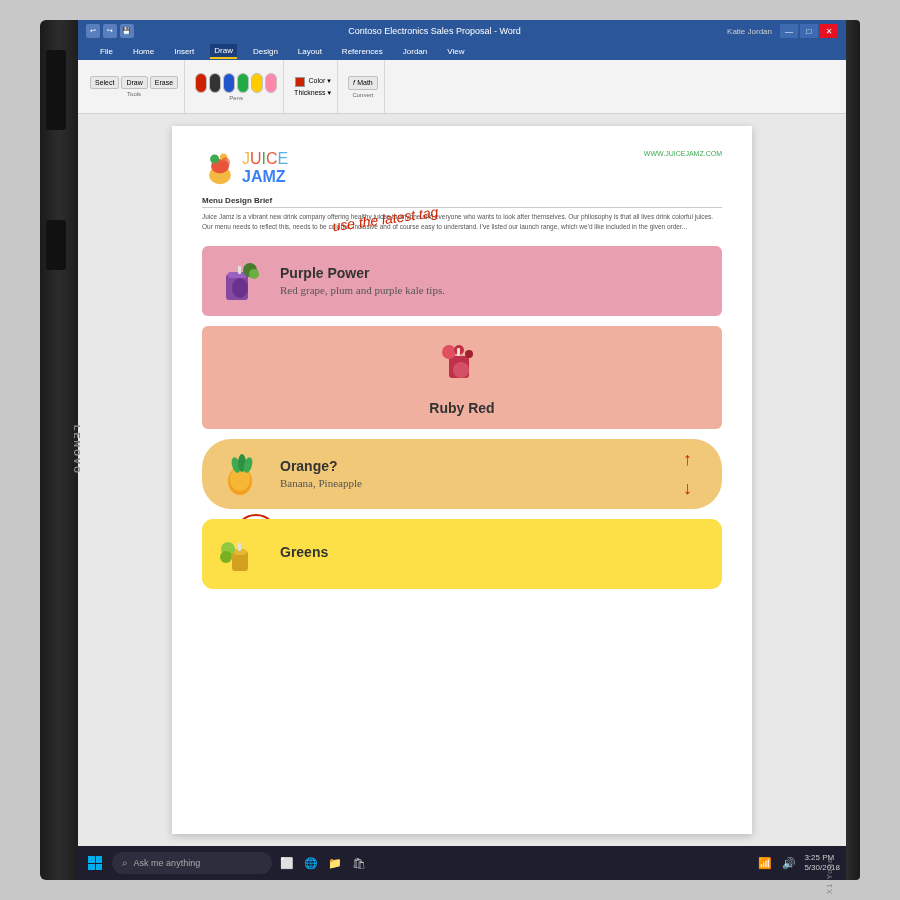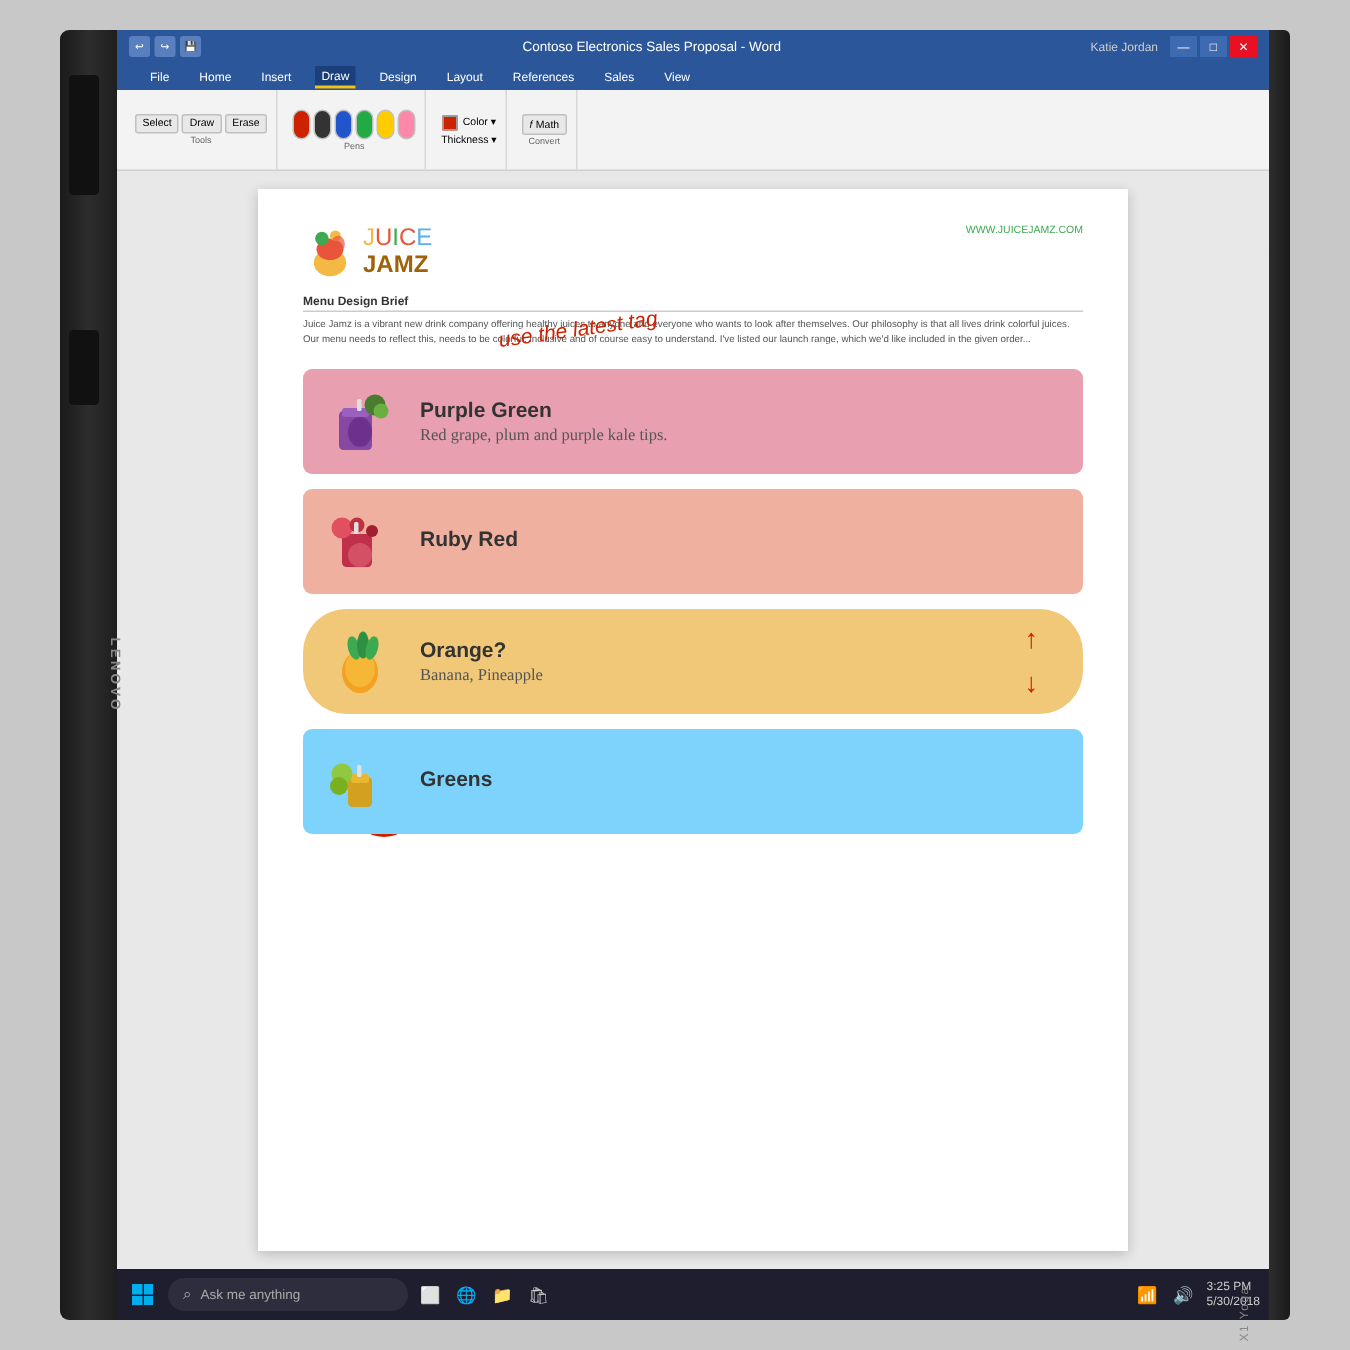--- a/index.html
+++ b/index.html
@@ -243,21 +243,21 @@
     }
     .logo-icon {
       width: 36px;
       height: 36px;
     }
     .logo-j { color: #f4b942; }
     .logo-u { color: #e8553a; }
     .logo-i { color: #3daa52; }
     .logo-c { color: #e8553a; }
     .logo-e { color: #5ab0e8; }
-    .logo-text2 { color: #a16207; font-size: 16px; font-weight: bold; }
+    .logo-text2 { color: #3b82f6; font-size: 16px; font-weight: bold; }
 
     .website-url {
       font-size: 7px;
       color: #3daa52;
       text-align: right;
     }
 
     
     .annotation {
       position: absolute;
@@ -316,23 +316,23 @@
 
     .menu-item {
       border-radius: 6px;
       padding: 10px 14px;
       display: flex;
       align-items: center;
       gap: 14px;
       position: relative;
     }
     .menu-item.purple { background: #e8a0b0; }
-    .menu-item.pink { background: #f0b0a0; }
+    .menu-item.pink { background: #f0b0a0; flex-direction: column; }
     .menu-item.orange { background: #f0c878; }
-    .menu-item.green { background: #7dd3fc; }
+    .menu-item.green { background: #fde047; border-radius: 11px; }
 
     .menu-item-icon {
       width: 50px;
       height: 50px;
       flex-shrink: 0;
       display: flex;
       align-items: center;
       justify-content: center;
       font-size: 28px;
     }
@@ -458,21 +458,21 @@
       </div>
 
       <div class="ribbon">
         <div class="ribbon-tab">File</div>
         <div class="ribbon-tab">Home</div>
         <div class="ribbon-tab">Insert</div>
         <div class="ribbon-tab active">Draw</div>
         <div class="ribbon-tab">Design</div>
         <div class="ribbon-tab">Layout</div>
         <div class="ribbon-tab">References</div>
-        <div class="ribbon-tab">Sales</div>
+        <div class="ribbon-tab">Jordan</div>
         <div class="ribbon-tab">View</div>
       </div>
 
       <div class="ribbon-tools">
         <div class="tool-group">
           <div class="tool-btn-row">
             <div class="tool-btn">Select</div>
             <div class="tool-btn">Draw</div>
             <div class="tool-btn">Erase</div>
           </div>
@@ -545,21 +545,21 @@
                 <svg width="46" height="46" viewBox="0 0 46 46" xmlns="http://www.w3.org/2000/svg">
                   <rect x="8" y="16" width="22" height="26" rx="3" fill="#7b3fa0" opacity="0.9"></rect>
                   <rect x="10" y="14" width="18" height="6" rx="2" fill="#9b5fc0"></rect>
                   <circle cx="32" cy="12" r="7" fill="#4a7c30"></circle>
                   <circle cx="36" cy="16" r="5" fill="#6ab040"></circle>
                   <ellipse cx="22" cy="30" rx="8" ry="10" fill="#5b2080" opacity="0.6"></ellipse>
                   <rect x="20" y="8" width="3" height="8" rx="1" fill="#e0e0e0"></rect>
                 </svg>
               </div>
               <div class="menu-item-content">
-                <div class="menu-item-title">Purple Green</div>
+                <div class="menu-item-title">Purple Power</div>
                 <div class="menu-item-desc">Red grape, plum and purple kale tips.</div>
               </div>
             </div>
 
             <div class="menu-item pink">
               <div class="menu-item-icon">
                 <svg width="46" height="46" viewBox="0 0 46 46" xmlns="http://www.w3.org/2000/svg">
                   <rect x="10" y="18" width="20" height="22" rx="3" fill="#c0304a"></rect>
                   <circle cx="10" cy="14" r="7" fill="#e05060"></circle>
                   <circle cx="20" cy="12" r="5" fill="#c03040"></circle>

